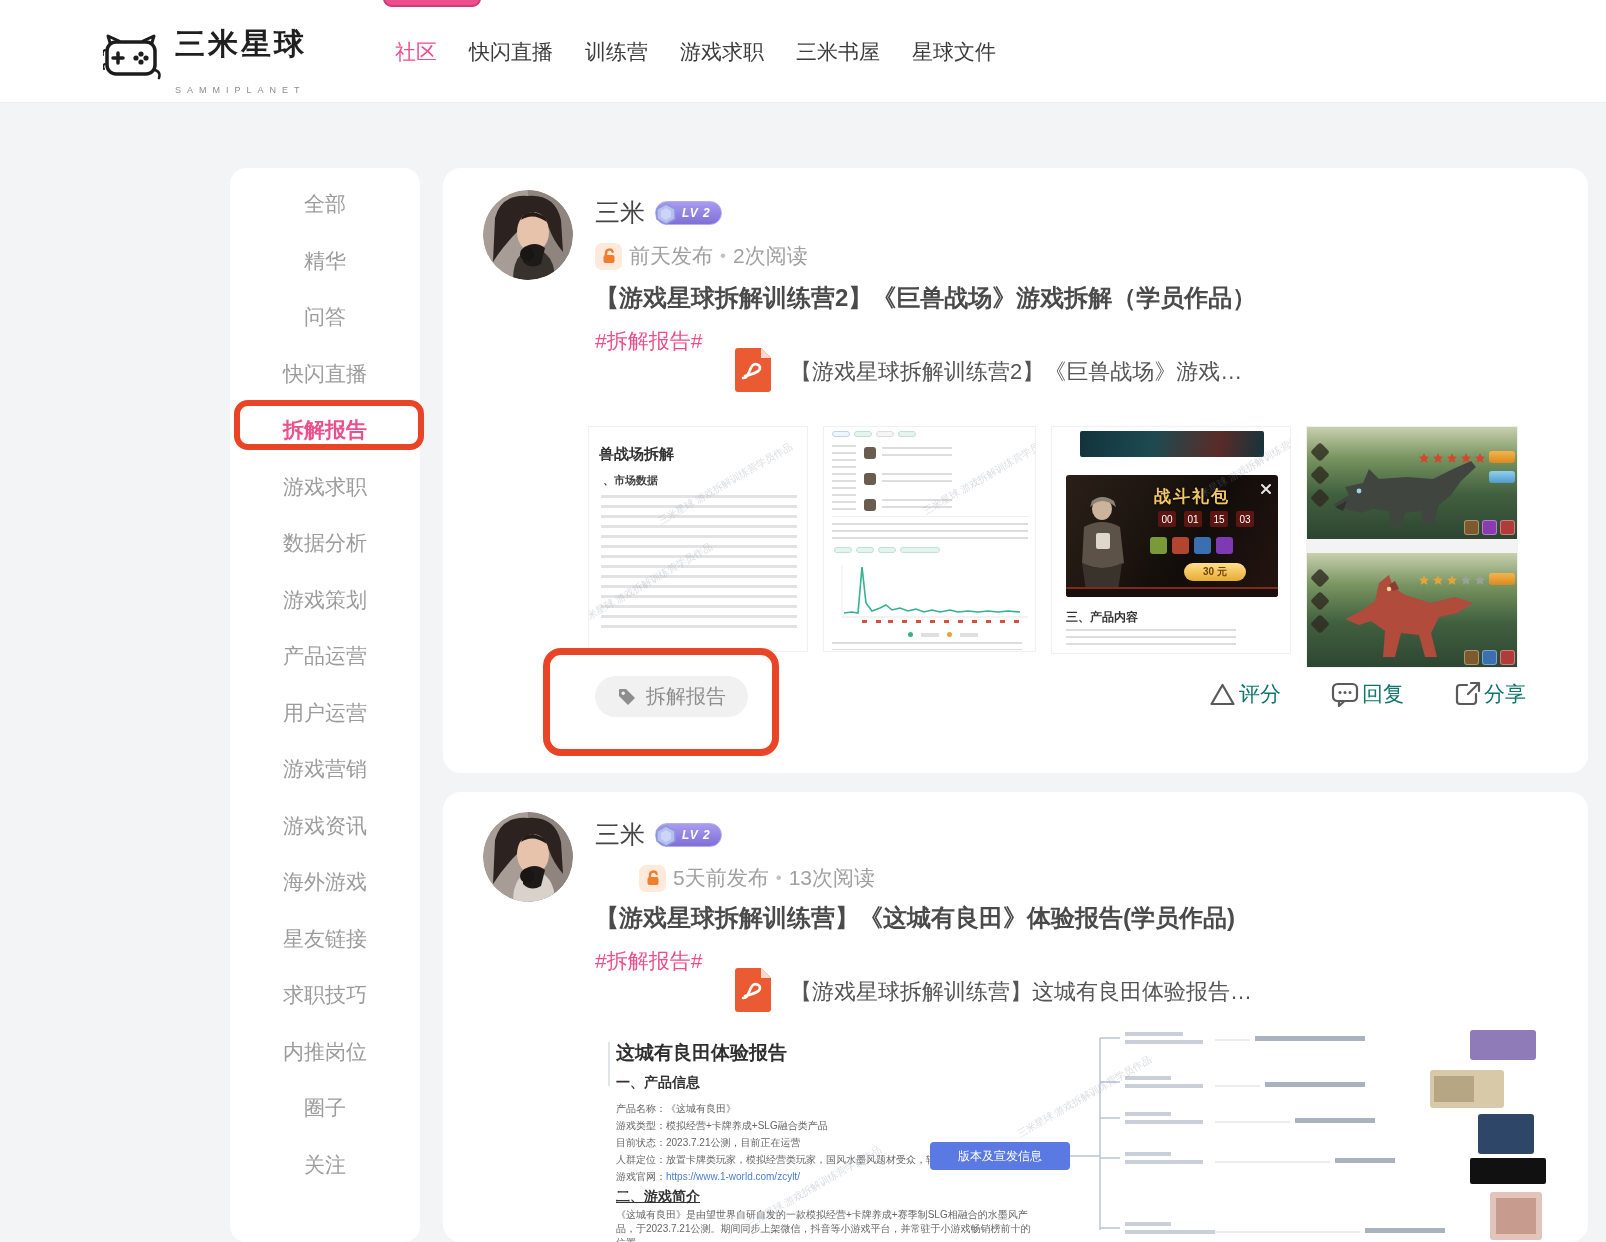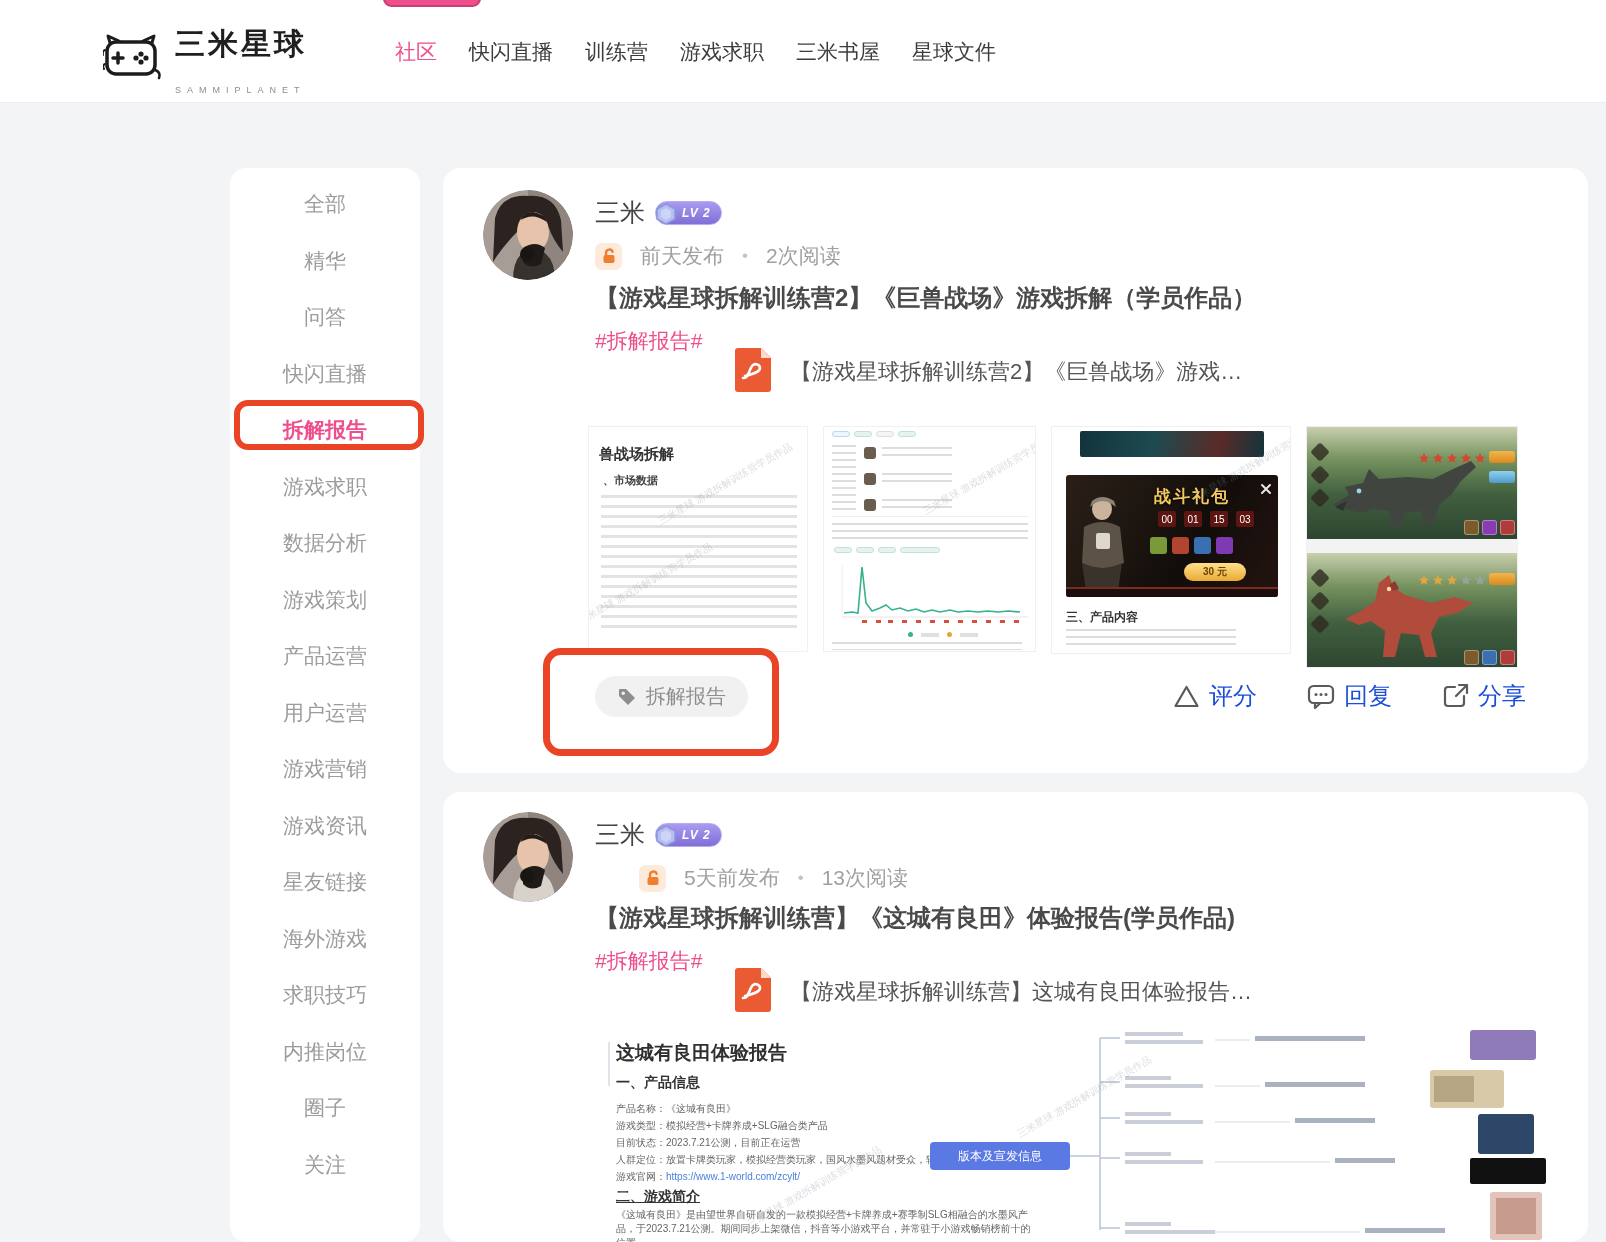--- a/index.html
+++ b/index.html
@@ -33,21 +33,21 @@
   .card1 { top:168px; height:605px; }
   .card2 { top:792px; height:450px; }
   .avatar { position:absolute; left:40px; top:22px; width:90px; height:90px; border-radius:50%; overflow:hidden; cursor:pointer; }
   .card2 .avatar { top:20px; }
   .author-row { position:absolute; left:152px; top:28px; display:flex; align-items:center; gap:10px; }
   .card2 .author-row { top:26px; }
   .author { font-size:25px; color:#454545; cursor:pointer; }
   .lv-badge { position:relative; height:24px; border-radius:12px; background:linear-gradient(180deg,#a89bf0,#7f6fd6); border:1px solid #b7abf4; padding:0 10px 0 26px; display:flex; align-items:center; }
   .lv-text { font-size:12px; font-weight:bold; font-style:italic; color:#fff; letter-spacing:1px; }
   .lv-hex { position:absolute; left:-2px; top:0px; }
-  .meta-row { position:absolute; left:152px; top:74px; display:flex; align-items:center; gap:18px; font-size:21px; color:#a0a0a0; }
+  .meta-row { position:absolute; left:152px; top:74px; display:flex; align-items:center; gap:7px; font-size:21px; color:#a0a0a0; }
   .card2 .meta-row { top:72px;margin-left:44px; }
   .lock-chip { width:27px; height:27px; border-radius:7px; background:#fdeadb; display:flex; align-items:center; justify-content:center; }
   .meta-dot { color:#c2c2c2; font-size:17px; }
   .post-title { position:absolute; left:152px; top:114px; width:960px; font-size:24px; font-weight:bold; color:#4a4a4a; cursor:pointer; }
   .card2 .post-title { top:110px; }
   .hashtag { position:absolute; left:152px; top:159px; font-size:21px; color:#ed4e8c; cursor:pointer; }
   .card2 .hashtag { top:155px; }
   .pdf-row { position:absolute; left:292px; top:180px; display:flex; align-items:center; gap:19px; cursor:pointer; }
   .card2 .pdf-row { top:176px; }
   .pdf-name { font-size:22px; color:#555; }
@@ -95,21 +95,21 @@
   .hex-col { position:absolute; left:6px; top:18px; display:flex; flex-direction:column; gap:9px; }
   .hexx { width:14px; height:14px; background:#2e2a20; border-radius:3px; transform:rotate(45deg); opacity:.8; }
   .item-row { position:absolute; right:4px; bottom:4px; display:flex; gap:3px; }
   .item-sq { width:15px; height:15px; border-radius:3px; border:1px solid rgba(255,255,255,.35); }
   .shot4-bar { position:absolute; left:0; top:112px; width:212px; height:14px; background:#f3f3f3; }
 
   
   .tag-pill { position:absolute; left:152px; top:508px; height:41px; border-radius:21px; background:#f1f1f1; display:flex; align-items:center; gap:9px; padding:0 22px; cursor:pointer; }
   .tag-label { font-size:20px; color:#8e8e8e; }
   .actions { position:absolute; right:62px; top:512px; display:flex; gap:50px; }
-  .action { display:flex; align-items:center; gap:9px; font-size:24px; color:#1d4ed8; cursor:pointer; }
+  .action { display:flex; align-items:center; gap:3px; font-size:21px; color:#0f766e; cursor:pointer; }
 
   
   .preview { position:absolute; left:145px; top:238px; width:960px; height:212px; background:#fff; cursor:pointer; }
   .pv-title { position:absolute; left:28px; top:10px; font-size:19px; font-weight:bold; color:#2f2f2f; }
   .pv-sec { position:absolute; left:28px; font-size:14px; font-weight:bold; color:#333; }
   .pv-line { position:absolute; left:28px; font-size:10px; color:#666; white-space:nowrap; }
   .pv-link { color:#4a7fd6; }
   .pv-para { position:absolute; left:28px; top:178px; width:420px; font-size:10px; color:#666; line-height:14px; }
   .pv-rule { position:absolute; left:20px; top:12px; width:2px; height:44px; background:#dfe4ea; }
 
@@ -158,22 +158,22 @@
     <div class="side-item">问答</div>
     <div class="side-item">快闪直播</div>
     <div class="side-item active">拆解报告</div>
     <div class="side-item">游戏求职</div>
     <div class="side-item">数据分析</div>
     <div class="side-item">游戏策划</div>
     <div class="side-item">产品运营</div>
     <div class="side-item">用户运营</div>
     <div class="side-item">游戏营销</div>
     <div class="side-item">游戏资讯</div>
+    <div class="side-item">海外游戏</div>
     <div class="side-item">星友链接</div>
-    <div class="side-item">海外游戏</div>
     <div class="side-item">求职技巧</div>
     <div class="side-item">内推岗位</div>
     <div class="side-item">圈子</div>
     <div class="side-item">关注</div>
   </div>
 
   <div class="card card1">
     <div class="avatar">
       <svg width="90" height="90" viewBox="0 0 90 90">
         <defs>

